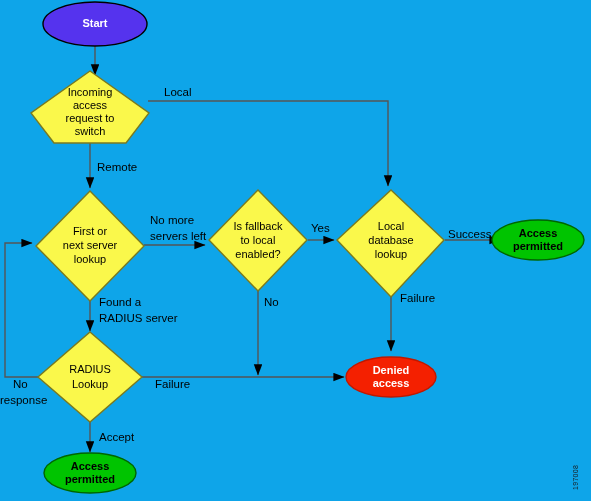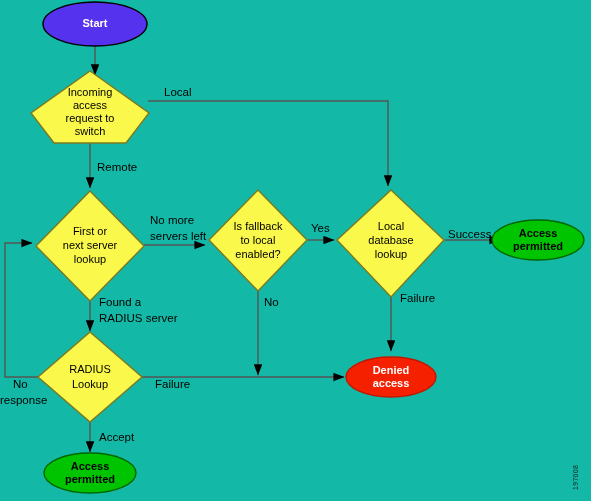--- a/index.html
+++ b/index.html
@@ -4,21 +4,21 @@
 <style>
   html, body {
     margin: 0;
     padding: 0;
     background: #ffffff;
   }
   #canvas {
     position: relative;
     width: 591px;
     height: 501px;
-    background: #14b8a6;
+    background: #0ea5e9;
     font-family: "Liberation Sans", sans-serif;
     overflow: hidden;
   }
   svg.diagram {
     position: absolute;
     left: 0;
     top: 0;
     width: 591px;
     height: 501px;
   }

